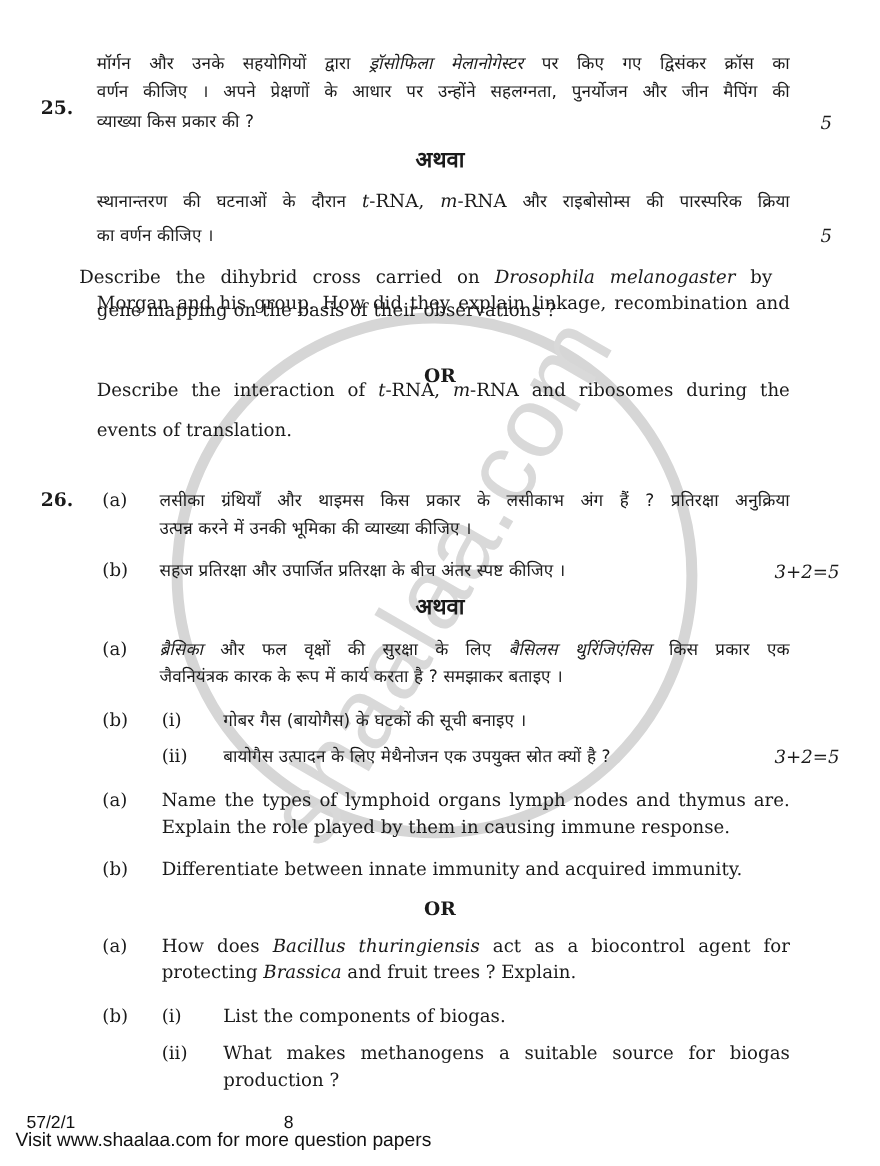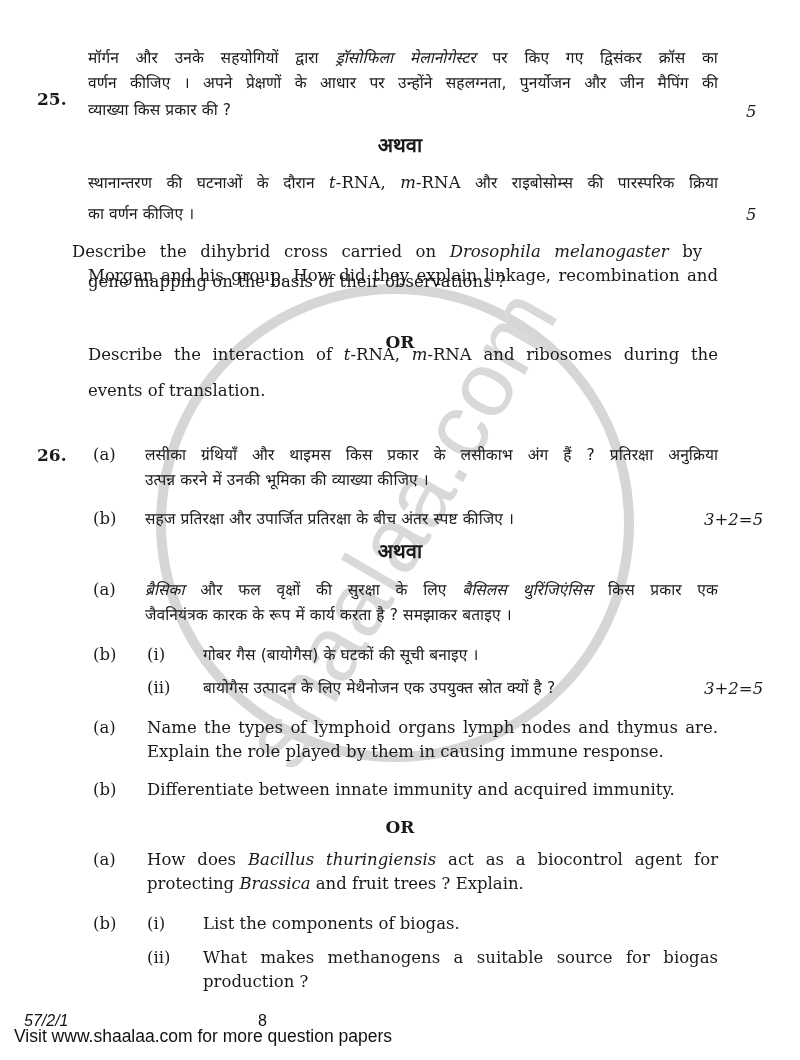--- a/index.html
+++ b/index.html
@@ -142,17 +142,17 @@
   <div class="abs lbl" style="left:93px; top:912px;">(b)</div>
   <div class="abs lbl" style="left:147px; top:912px;">(i)</div>
   <div class="abs en" style="left:203px; top:912px;">List the components of biogas.</div>
 
   <div class="abs lbl" style="left:147px; top:946px;">(ii)</div>
   <div class="abs en" style="left:203px; top:946px; width:515px;">
     <span class="jl">What makes methanogens a suitable source for biogas</span>
   </div>
   <div class="abs en" style="left:203px; top:970px;">production ?</div>
 
-  <div class="abs footer" style="left:24px; top:1012px;font-style:italic;">57/2/1</div>
+  <div class="abs footer" style="left:24px; top:1012px;">57/2/1</div>
   <div class="abs footer" style="left:258px; top:1012px;">8</div>
   <div class="abs footer" style="left:14px; top:1027px; font-size:17.5px;">Visit www.shaalaa.com for more question papers</div>
 
 </div>
 
 </body></html>

